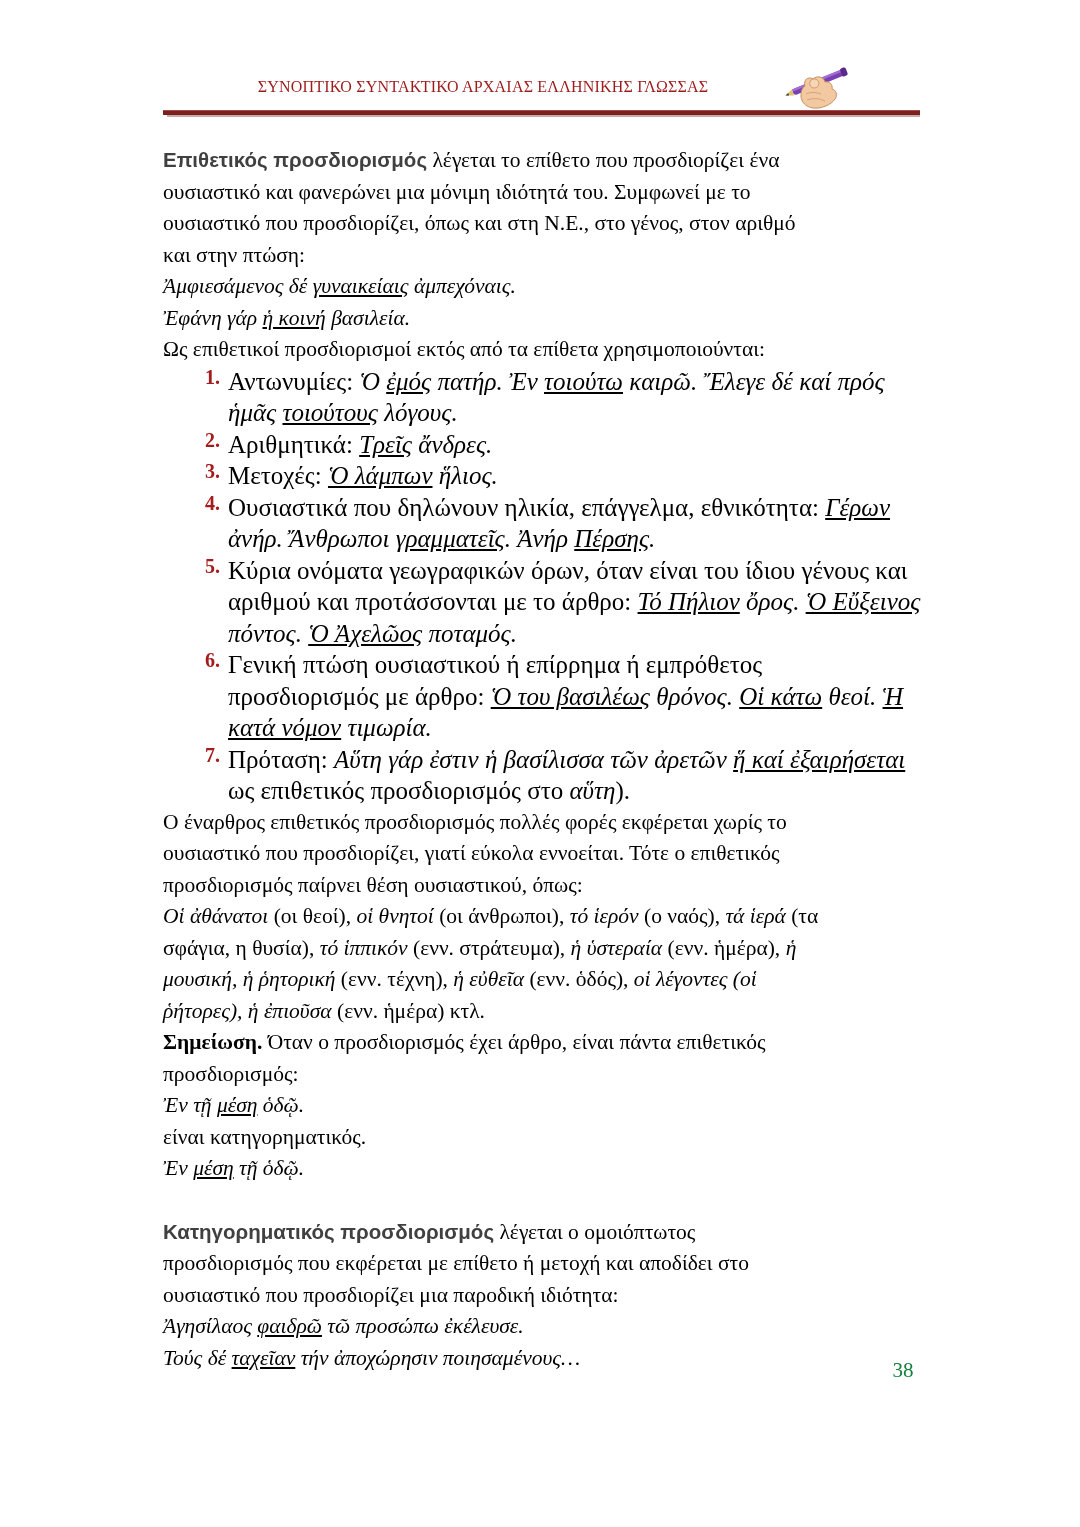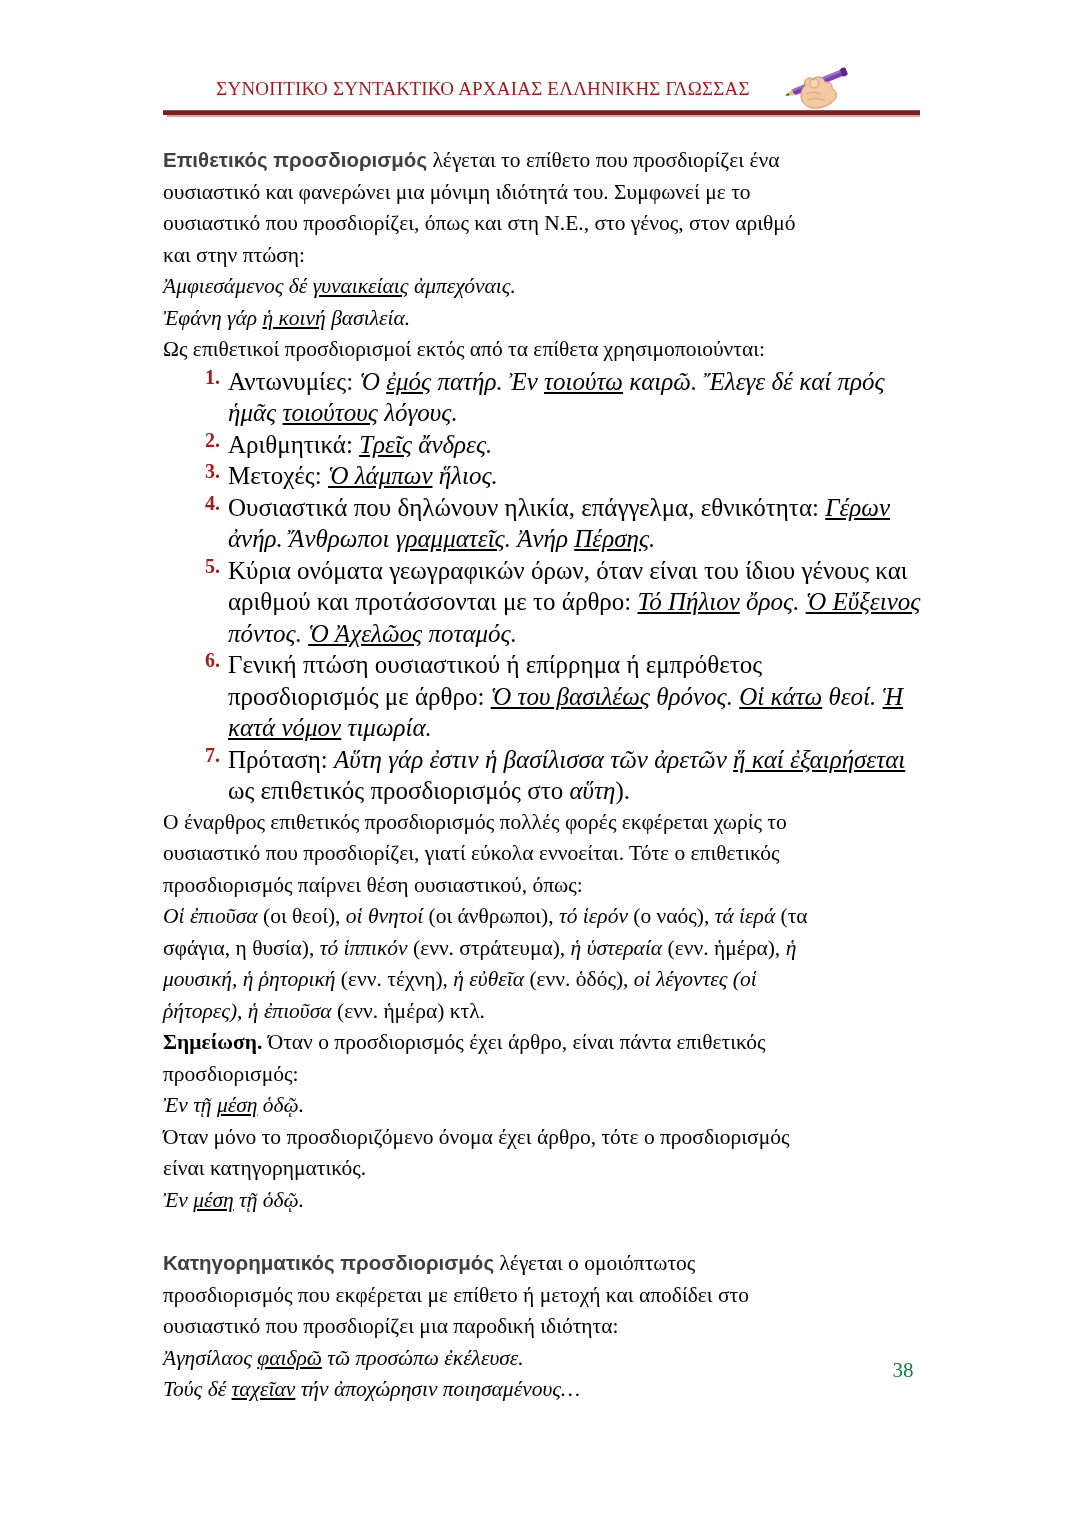--- a/index.html
+++ b/index.html
@@ -33,21 +33,21 @@
     width: 757px;
     height: 60px;
   }
   .header-title {
     position: absolute;
     left: 0;
     top: 18px;
     width: 640px;
     text-align: center;
     font-family: "Liberation Serif", "DejaVu Serif", serif;
-    font-size: 19px;
+    font-size: 16px;
     letter-spacing: 0.2px;
     color: #9e1b1b;
     white-space: nowrap;
   }
   .header-icon {
     position: absolute;
     left: 618px;
     top: -4px;
     width: 80px;
     height: 58px;
@@ -235,42 +235,41 @@
           <span class="txt"><span>Πρόταση: </span><span class="it">Αὕτη γάρ ἐστιν ἡ βασίλισσα τῶν ἀρετῶν </span><span class="it u">ἥ καί ἐξαιρήσεται</span></span>
           <span class="txt"><span>ως επιθετικός προσδιορισμός στο </span><span class="it">αὕτη</span><span>).</span></span>
         </div>
       </div>
 
     <div class="ln">Ο έναρθρος επιθετικός προσδιορισμός πολλές φορές εκφέρεται χωρίς το</div>
     <div class="ln">ουσιαστικό που προσδιορίζει, γιατί εύκολα εννοείται. Τότε ο επιθετικός</div>
     <div class="ln">προσδιορισμός παίρνει θέση ουσιαστικού, όπως:</div>
 
     <div class="ln">
-      <span class="it">Οἱ ἐπιοῦσα</span><span> (οι θεοί), </span><span class="it">οἱ θνητοί</span><span> (οι άνθρωποι), </span><span class="it">τό ἱερόν</span><span> (ο ναός), </span><span class="it">τά ἱερά</span><span> (τα</span>
+      <span class="it">Οἱ ἀθάνατοι</span><span> (οι θεοί), </span><span class="it">οἱ θνητοί</span><span> (οι άνθρωποι), </span><span class="it">τό ἱερόν</span><span> (ο ναός), </span><span class="it">τά ἱερά</span><span> (τα</span>
     </div>
     <div class="ln">
       <span>σφάγια, η θυσία), </span><span class="it">τό ἱππικόν</span><span> (ενν. στράτευμα), </span><span class="it">ἡ ὑστεραία</span><span> (ενν. ἡμέρα), </span><span class="it">ἡ</span>
     </div>
     <div class="ln">
       <span class="it">μουσική, ἡ ῥητορική</span><span> (ενν. τέχνη), </span><span class="it">ἡ εὐθεῖα</span><span> (ενν. ὁδός), </span><span class="it">οἱ λέγοντες</span><span class="it"> (οἱ</span>
     </div>
     <div class="ln">
       <span class="it">ῥήτορες), ἡ ἐπιοῦσα</span><span> (ενν. ἡμέρα) κτλ.</span>
     </div>
 
     <div class="ln">
       <span class="b">Σημείωση.</span><span> Όταν ο προσδιορισμός έχει άρθρο, είναι πάντα επιθετικός</span>
     </div>
     <div class="ln">προσδιορισμός:</div>
 
     <div class="ln it">
       <span>Ἐν τῇ </span><span class="u">μέση</span><span> ὁδῷ.</span>
     </div>
 
-    <div class="ln">Όταν μόνο το προσδιοριζόμενο όνομα έχει άρθρο, τότε ο προσδιορισμός</div>
     <div class="ln">είναι κατηγορηματικός.</div>
 
     <div class="ln it">
       <span>Ἐν </span><span class="u">μέση</span><span> τῇ ὁδῷ.</span>
     </div>
 
     <div class="gap"></div>
 
     <div class="ln">
       <span class="heading-term">Κατηγορηματικός προσδιορισμός</span><span> λέγεται ο ομοιόπτωτος</span>

